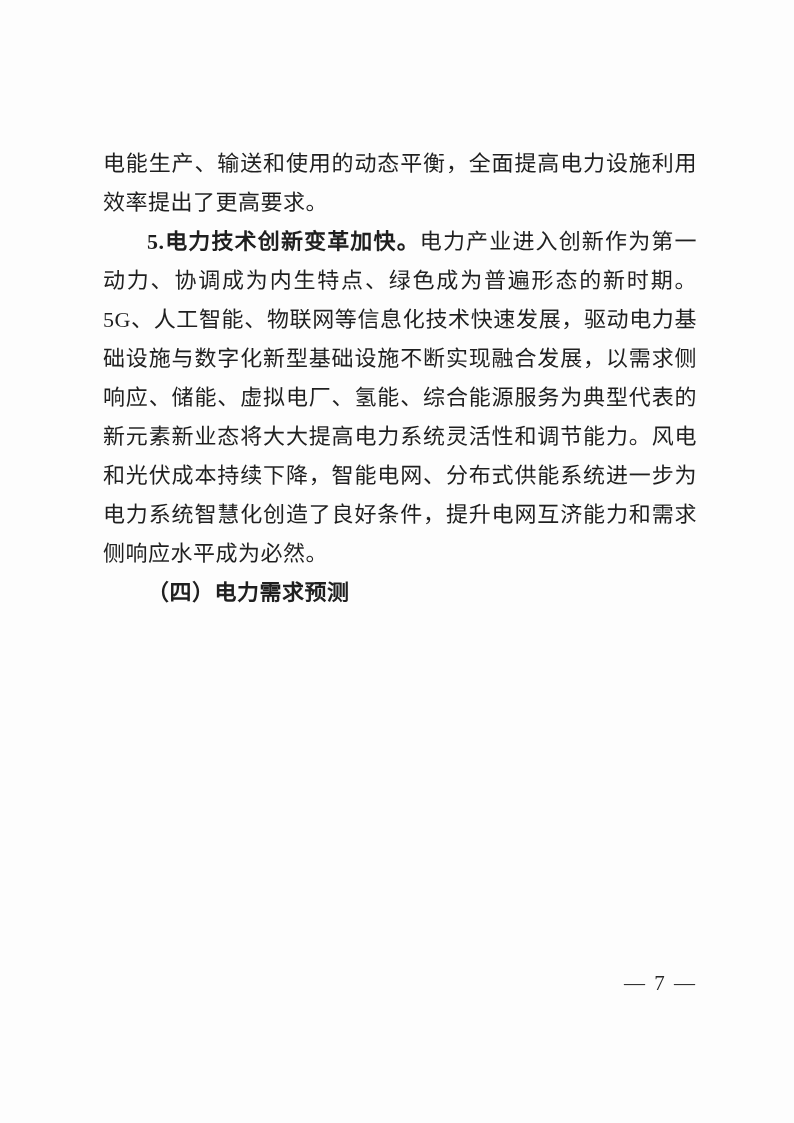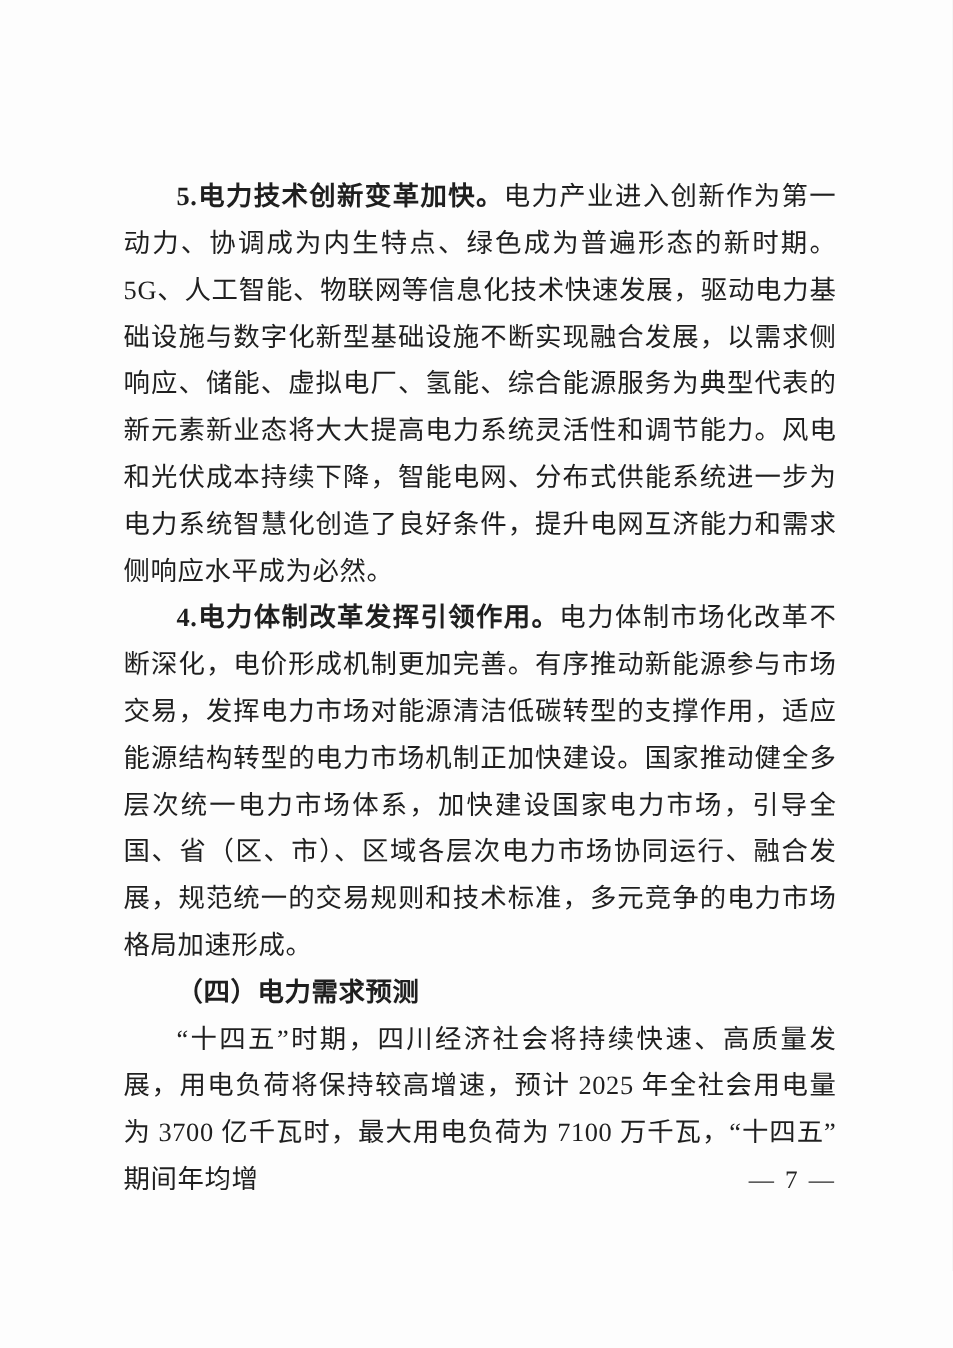--- a/index.html
+++ b/index.html
@@ -46,25 +46,24 @@
     letter-spacing: 2px;
     color: #262626;
   }
 </style>
 </head>
 <body>
 
 <div class="page">
   <div class="content">
 
+    <p>电能生产、输送和使用的动态平衡，全面提高电力设施利用效率提出了更高要求。</p>
 
     <p class="indent"><span class="lead-bold">5.电力技术创新变革加快。</span><span>电力产业进入创新作为第一动力、协调成为内生特点、绿色成为普遍形态的新时期。5G、人工智能、物联网等信息化技术快速发展，驱动电力基础设施与数字化新型基础设施不断实现融合发展，以需求侧响应、储能、虚拟电厂、氢能、综合能源服务为典型代表的新元素新业态将大大提高电力系统灵活性和调节能力。风电和光伏成本持续下降，智能电网、分布式供能系统进一步为电力系统智慧化创造了良好条件，提升电网互济能力和需求侧响应水平成为必然。</span></p>
 
-    <p class="indent"><span class="lead-bold">4.电力体制改革发挥引领作用。</span><span>电力体制市场化改革不断深化，电价形成机制更加完善。有序推动新能源参与市场交易，发挥电力市场对能源清洁低碳转型的支撑作用，适应能源结构转型的电力市场机制正加快建设。国家推动健全多层次统一电力市场体系，加快建设国家电力市场，引导全国、省（区、市）、区域各层次电力市场协同运行、融合发展，规范统一的交易规则和技术标准，多元竞争的电力市场格局加速形成。</span></p>
 
     <p class="indent heading">（四）电力需求预测</p>
 
-    <p class="indent"><span>“十四五”时期，四川经济社会将持续快速、高质量发展，用电负荷将保持较高增速，预计 2025 年全社会用电量为 3700 亿千瓦时，最大用电负荷为 7100 万千瓦，“十四五”期间年均增</span></p>
 
   </div>
 
   <div class="page-number">— 7 —</div>
 </div>
 
 </body></html>

